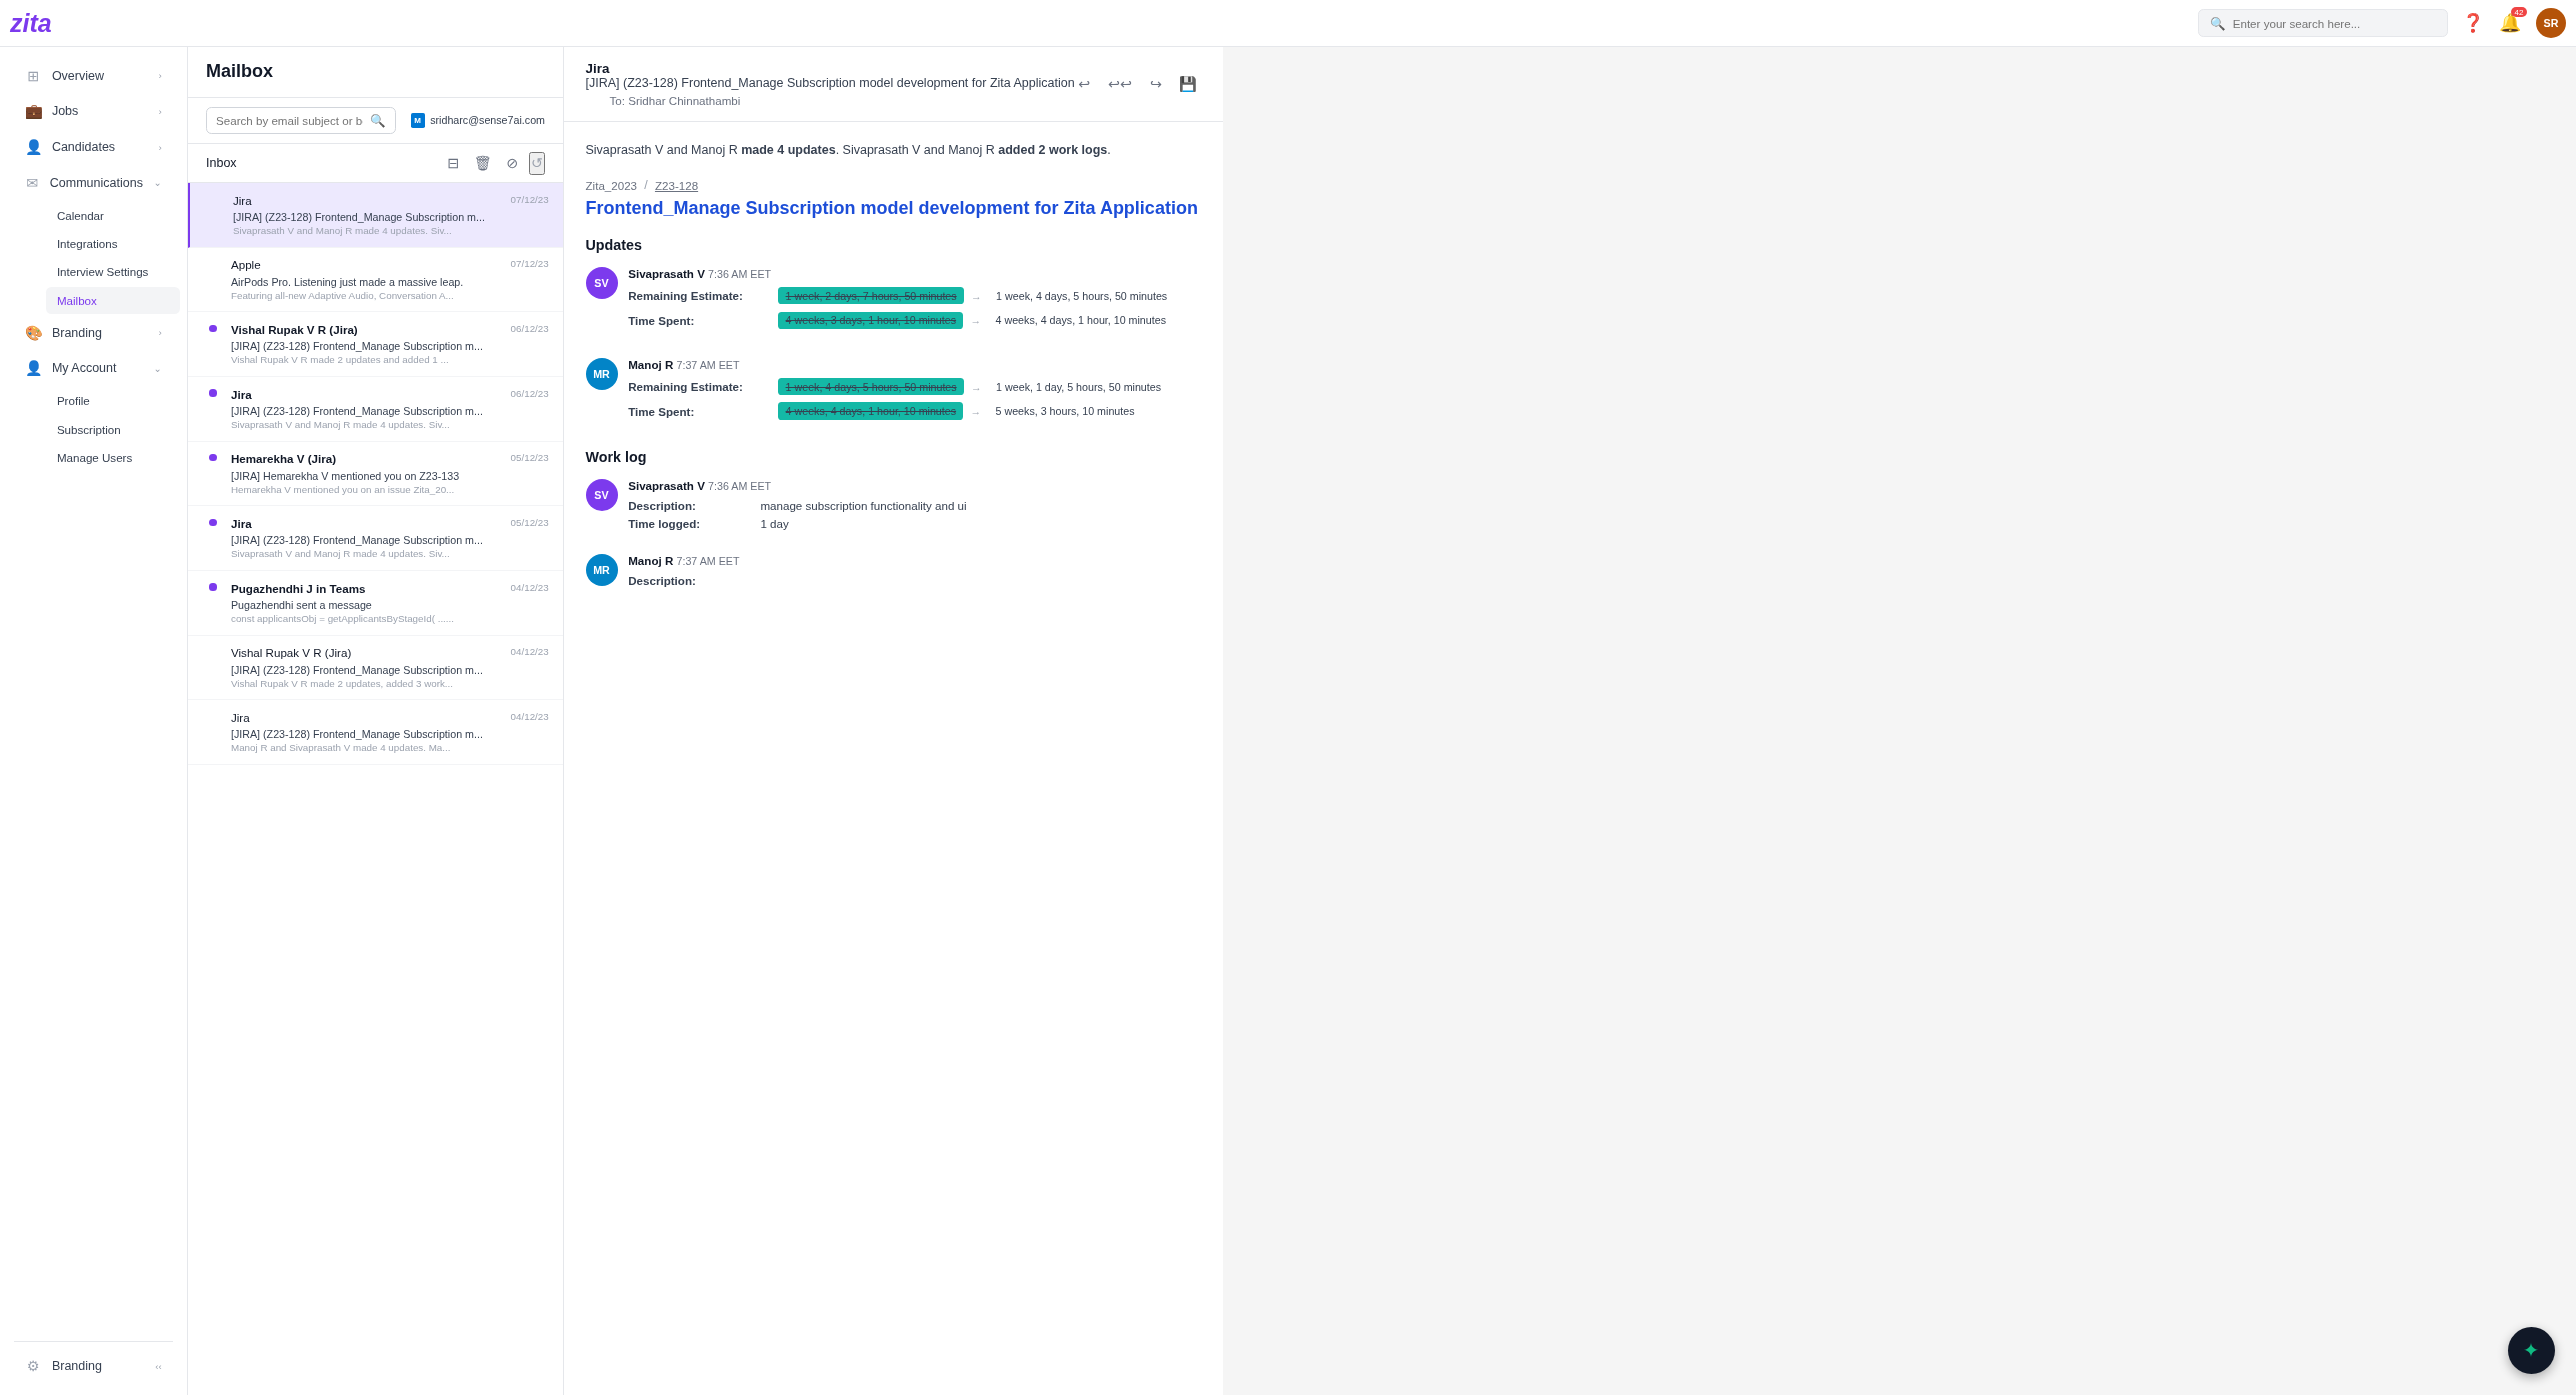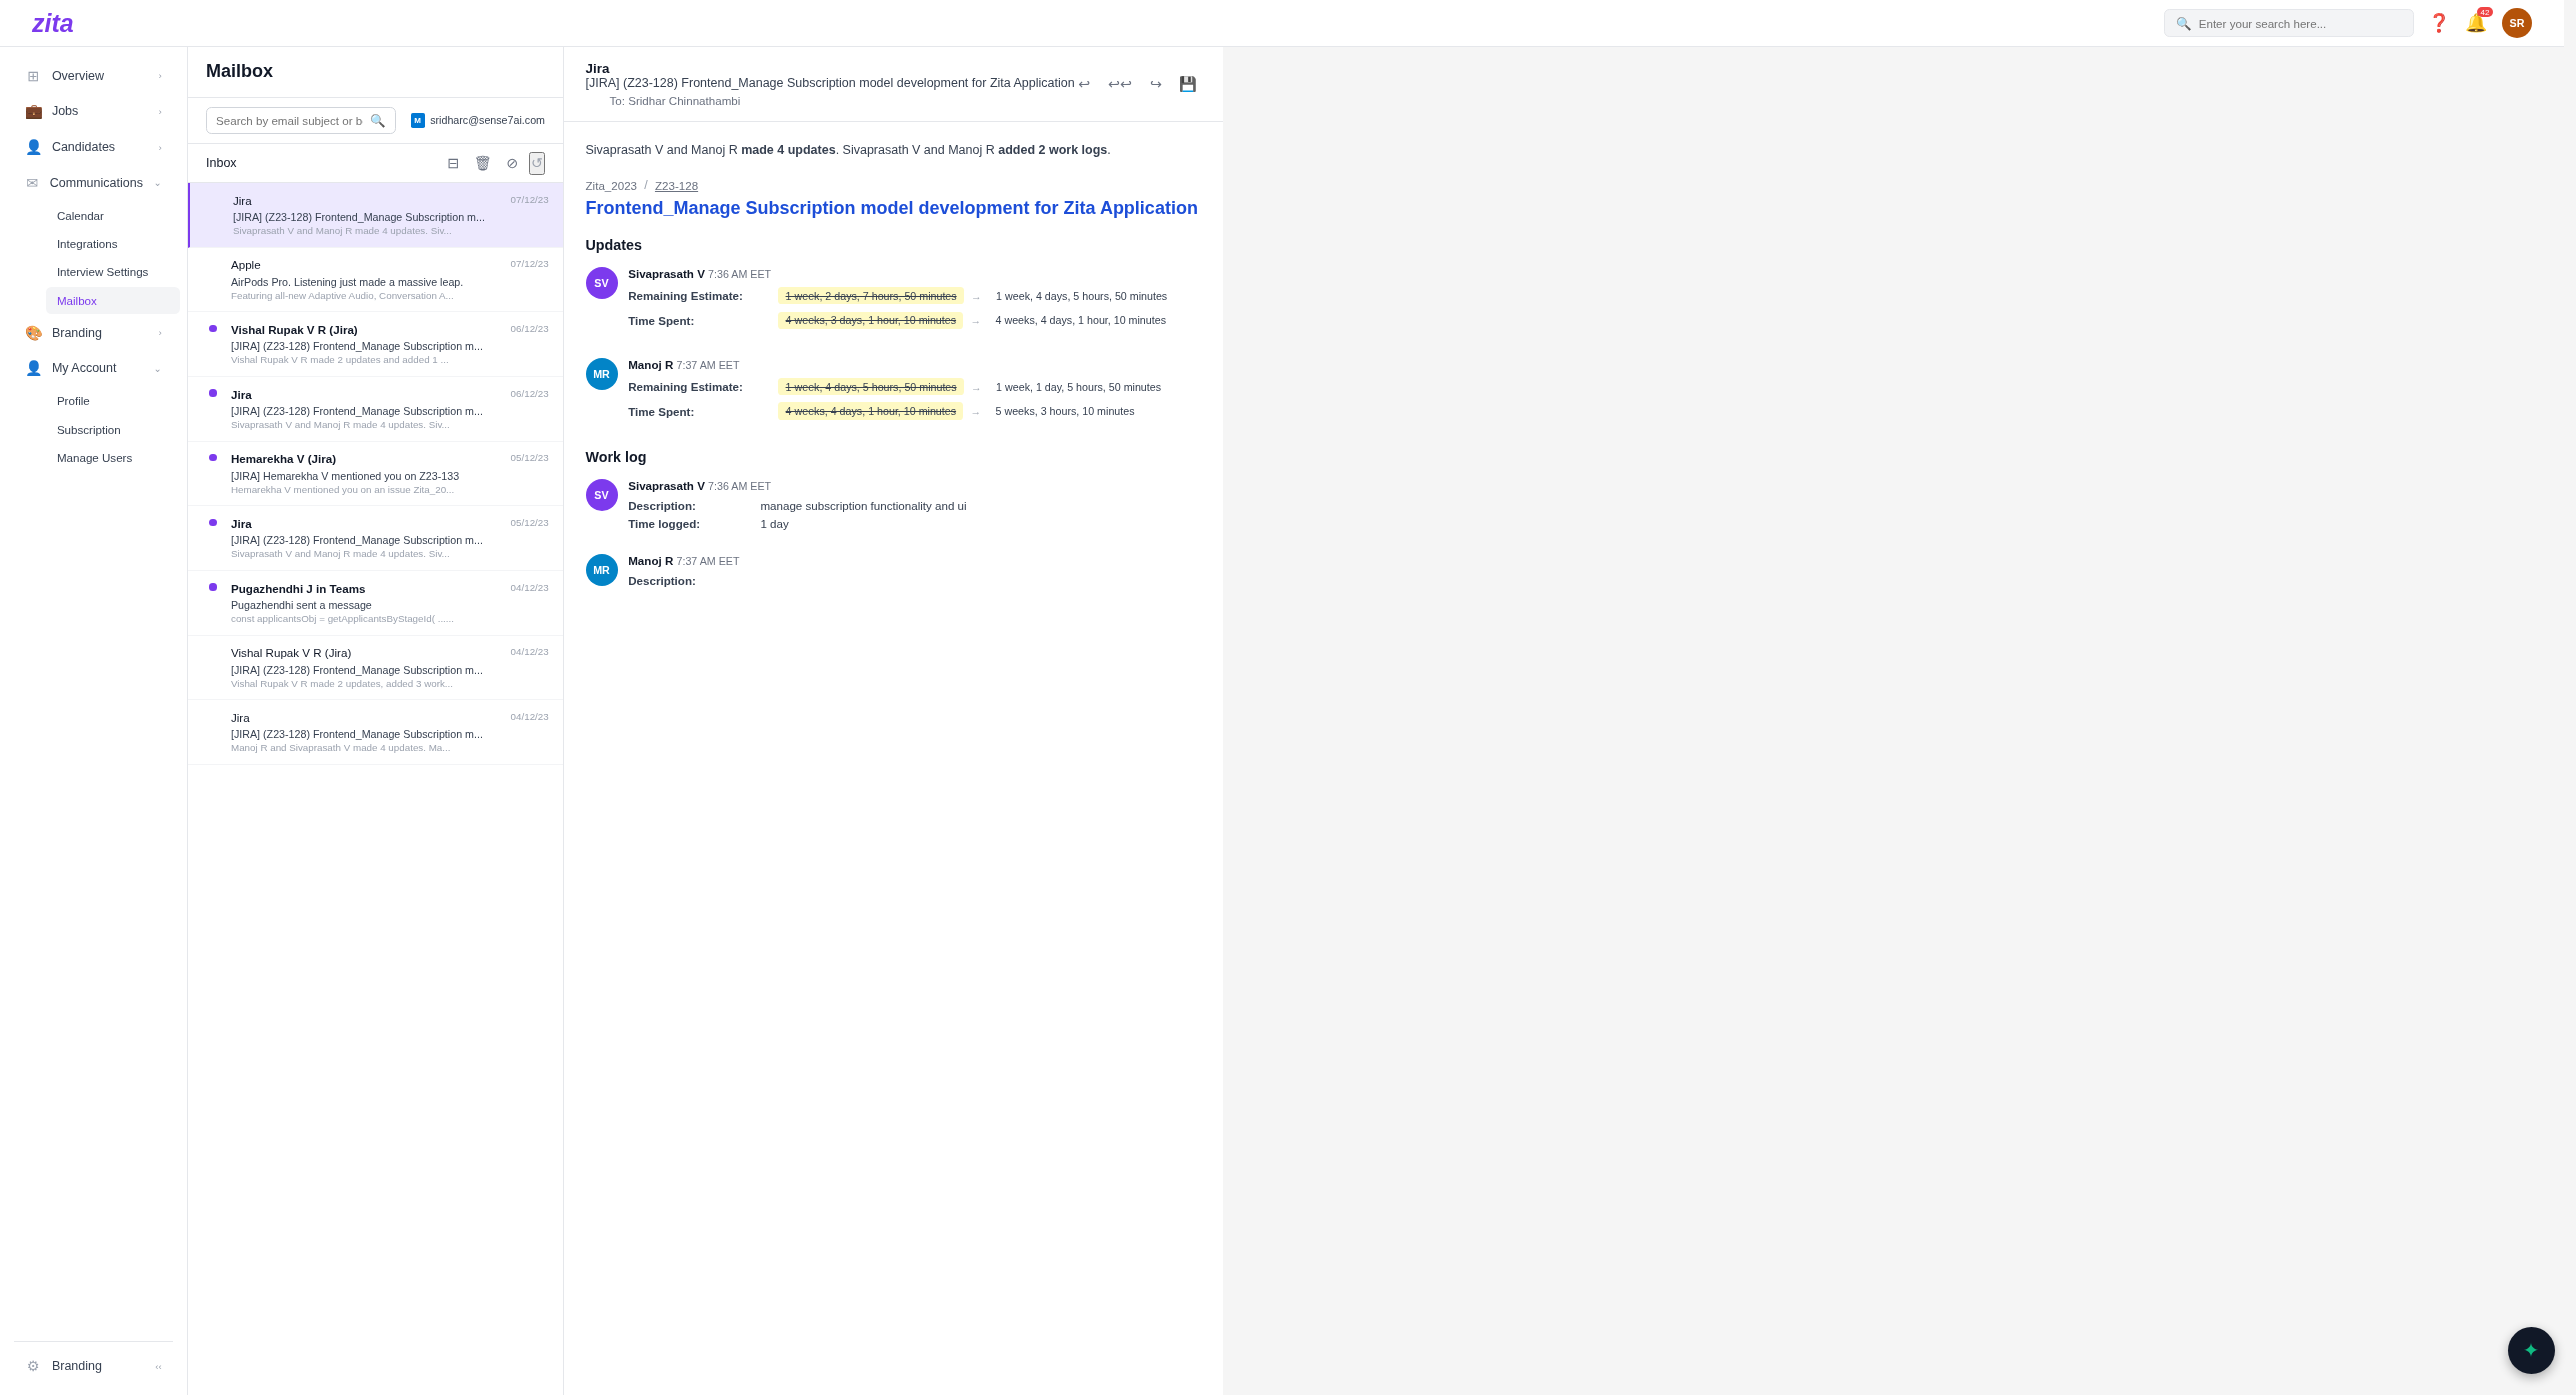--- a/index.html
+++ b/index.html
@@ -1,22 +1,22 @@
 <!DOCTYPE html>
 <html style="font-size:14.3px"><head>
   <meta charset="utf-8">
   <style>
     * { box-sizing: border-box; margin: 0; padding: 0; }
     body { font-family: -apple-system, BlinkMacSystemFont, 'Segoe UI', sans-serif; background: #f5f5f5; display: flex; height: 100vh; overflow: hidden; font-size: 12.5px; }
 
     
     .topnav {
-      position: fixed; top: 0; left: 0; right: 12px; height: 47px;
+      position: fixed; top: 0; left: 0; right: 0; height: 47px;
       background: #fff; border-bottom: 0.9px solid #e5e7eb;
-      display: flex; align-items: center; padding: 0 32px; z-index: 100;
+      display: flex; align-items: center; padding: 0 10px; z-index: 100;
       gap: 14.3px;
     }
     .topnav-logo { font-size: 25px; font-weight: 800; color: #7c3aed; font-style: italic; margin-right: auto; }
     .topnav-search {
       display: flex; align-items: center; background: #f3f4f6;
       border: 0.9px solid #e5e7eb; border-radius: 5.4px; padding: 5.4px 10.7px;
       width: 250px; gap: 7.2px;
     }
     .topnav-search input { background: none; border: none; outline: none; font-size: 11.6px; color: #6b7280; width: 100%; }
     .topnav-icon { color: #6b7280; cursor: pointer; position: relative; font-size: 16px; }
@@ -156,21 +156,21 @@
     }
     .avatar-sv { background: #7c3aed; }
     .avatar-mr { background: #0284c7; }
 
     .update-content { flex: 1; }
     .update-name { font-size: 11.6px; font-weight: 600; color: #111827; margin-bottom: 7.2px; }
     .update-time { font-size: 10.7px; color: #6b7280; font-weight: normal; }
 
     .update-field { display: flex; align-items: center; margin-bottom: 7.2px; gap: 7.2px; }
     .field-label { font-size: 11.6px; font-weight: 600; color: #374151; width: 143px; flex-shrink: 0; }
-    .field-old { background: #fef9c3; color: #374151; font-size: 10.7px; padding: 2.7px 7.2px; border-radius: 3.6px; text-decoration: line-through; }
+    .field-old { background: #14b8a6; color: #374151; font-size: 10.7px; padding: 2.7px 7.2px; border-radius: 3.6px; text-decoration: line-through; }
     .field-new { font-size: 10.7px; color: #374151; padding: 2.7px 7.2px; }
     .arrow-icon { color: #9ca3af; font-size: 10.7px; }
 
     .worklog-section { margin-top: 14.3px; }
     .worklog-item { display: flex; gap: 10.7px; margin-bottom: 18px; }
     .worklog-content { flex: 1; }
     .worklog-name { font-size: 11.6px; font-weight: 600; color: #111827; margin-bottom: 7.2px; }
     .worklog-field { display: flex; gap: 7.2px; margin-bottom: 5.4px; }
     .worklog-label { font-size: 11.6px; font-weight: 600; color: #374151; width: 125px; flex-shrink: 0; }
     .worklog-value { font-size: 11.6px; color: #374151; }

